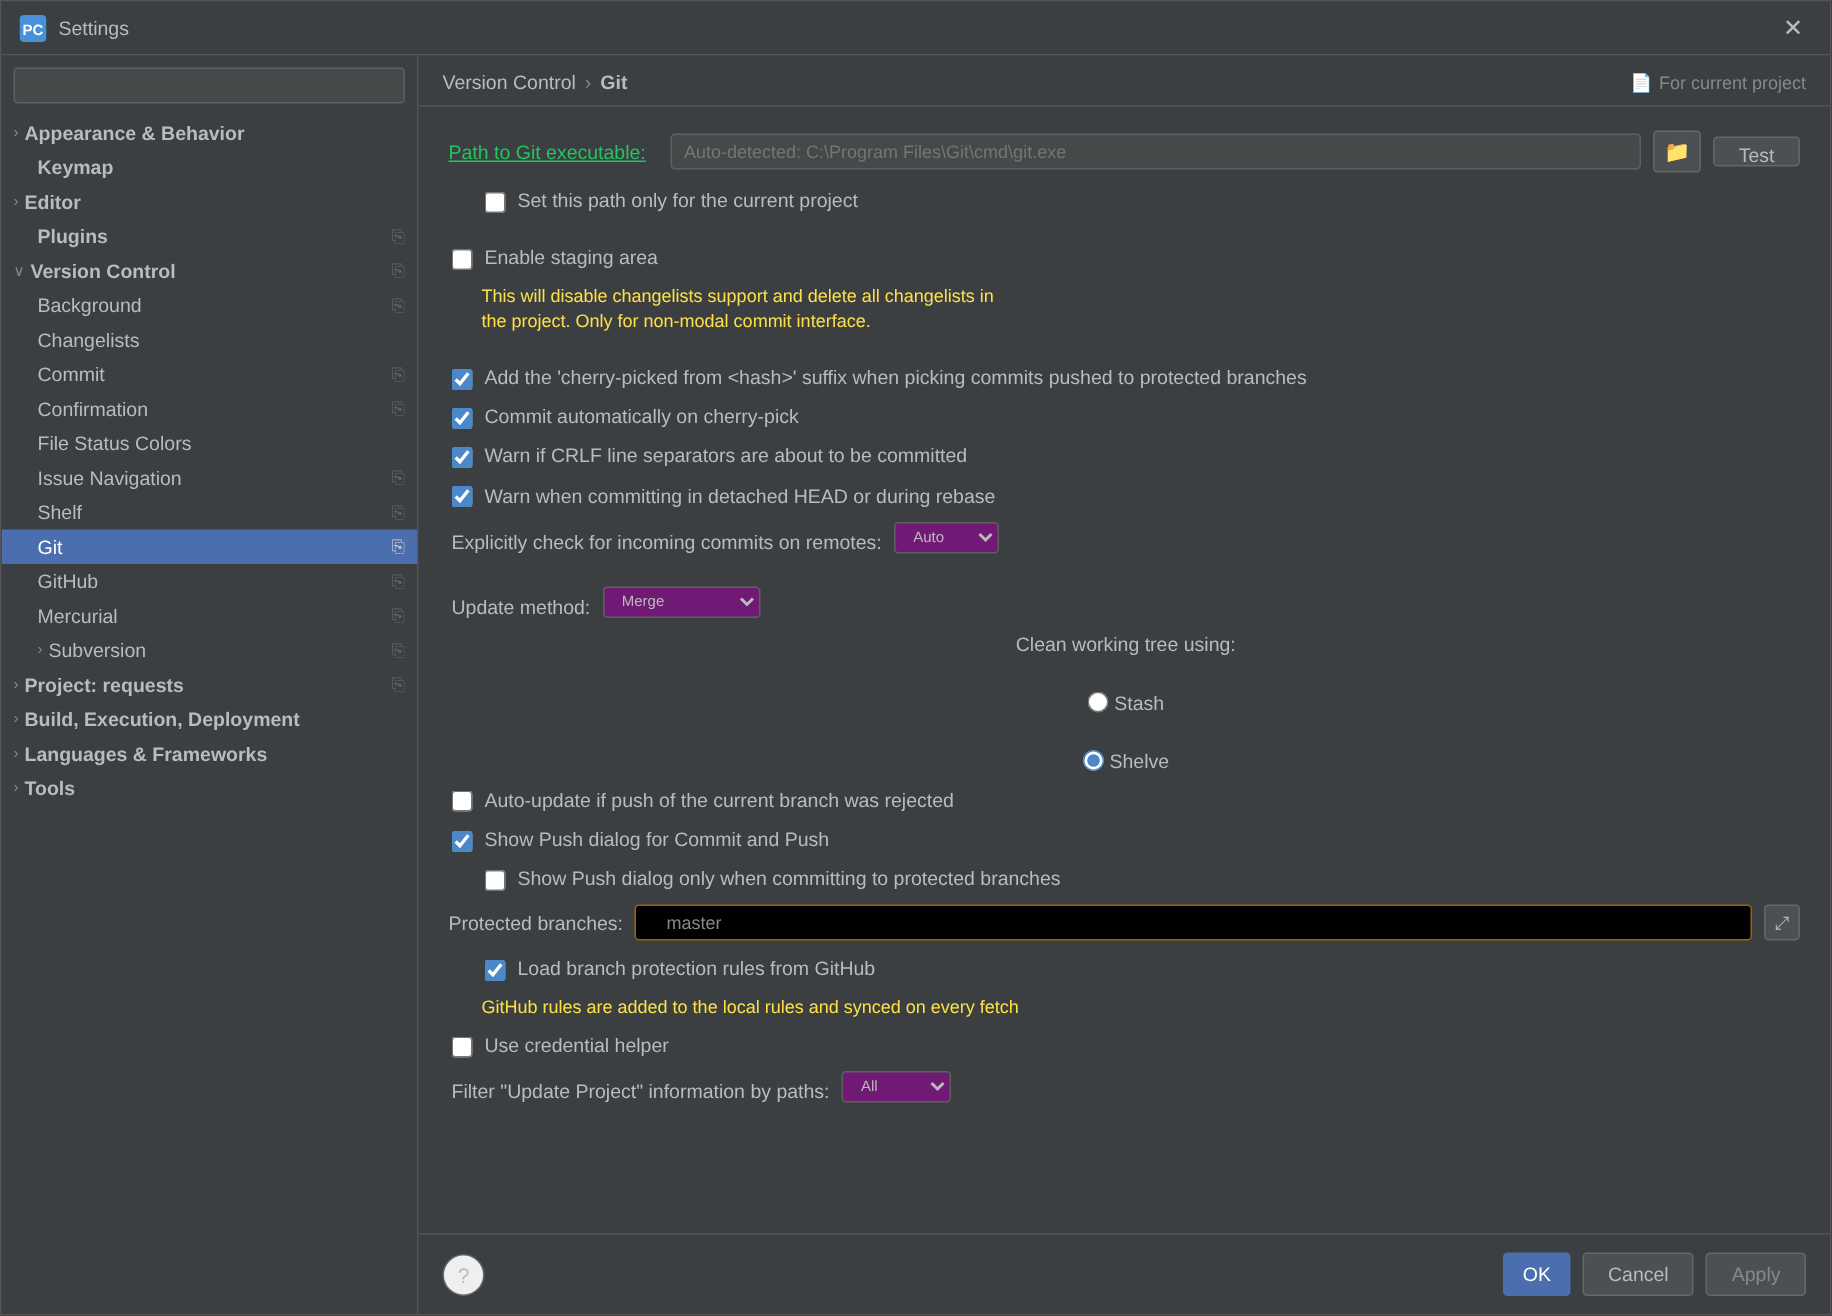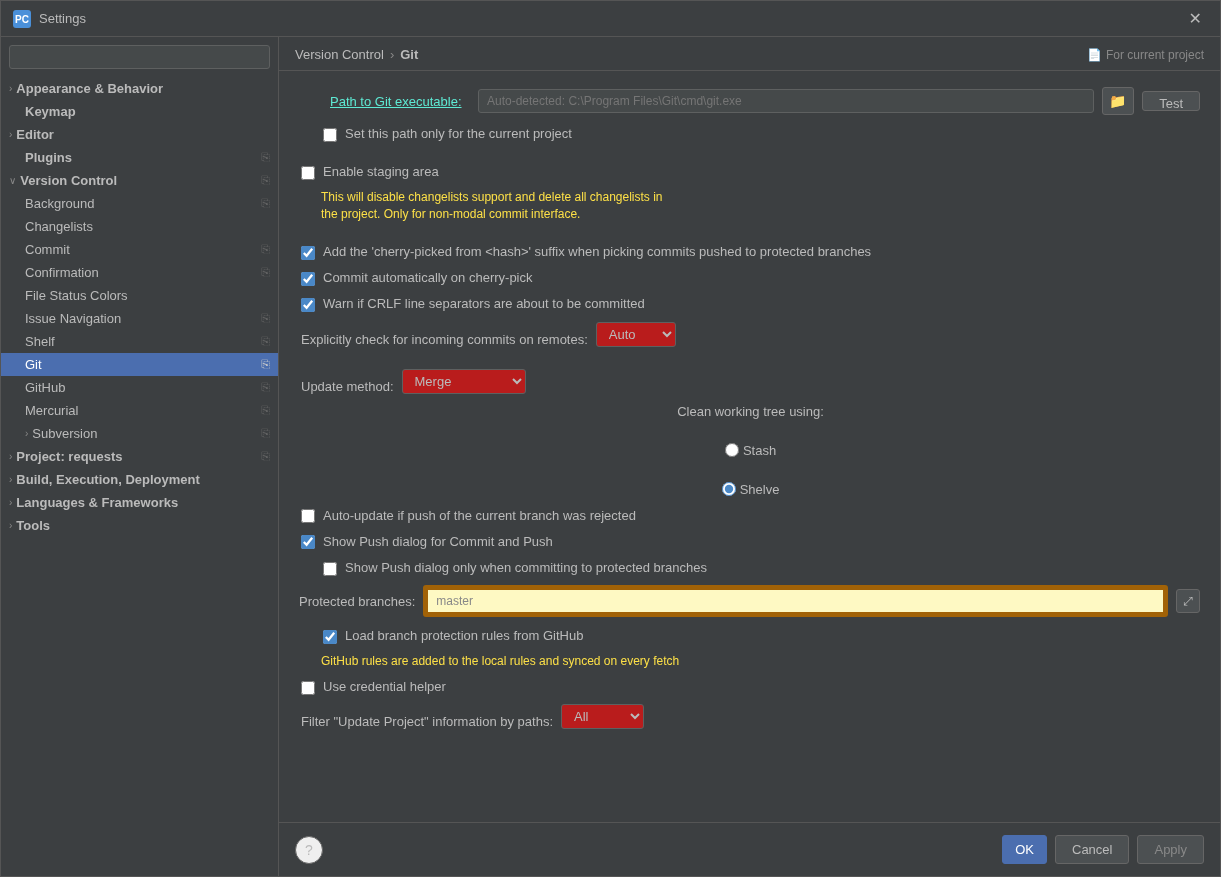--- a/index.html
+++ b/index.html
@@ -142,24 +142,23 @@
       padding: 16px 20px;
     }
     
     .form-row {
       display: flex;
       align-items: center;
       margin-bottom: 10px;
       gap: 8px;
     }
     .form-label {
-      color: #5eead4;
+      color: #22c55e;
       white-space: nowrap;
       min-width: 140px;
-      margin-left: 31px;
     }
     .path-input {
       flex: 1;
       background: #45494a;
       border: 1px solid #5e6060;
       border-radius: 3px;
       padding: 4px 8px;
       color: #888;
       font-size: 12px;
       outline: none;
@@ -229,26 +228,26 @@
       display: flex;
       align-items: flex-end;
       gap: 8px;
       margin-bottom: 10px;
       padding-left: 2px;
     }
     .dropdown-label {
       color: #bbbbbb;
     }
     select {
-      background: #b91c1c;
+      background: #701a75;
       border: 1px solid #5e6060;
       border-radius: 3px;
       color: #bbbbbb;
       padding: 3px 8px;
-      font-size: 13px;
+      font-size: 10px;
       cursor: pointer;
       outline: none;
     }
     .radio-group {
       display: flex;
       align-items: center;
       gap: 24px;
       margin-bottom: 10px;
       padding-left: 2px;
       flex-direction: column;
@@ -264,24 +263,24 @@
       cursor: pointer;
     }
     .protected-row {
       display: flex;
       align-items: center;
       gap: 8px;
       margin-bottom: 10px;
     }
     .protected-input {
       flex: 1;
-      background: #fef9c3;
-      border: 5px solid #a16207;
-      border-radius: 3px;
-      padding: 4px 8px;
+      background: #000000;
+      border: 1px solid #a16207;
+      border-radius: 3px;
+      padding: 4px 20px;
       color: #888;
       font-size: 12px;
       outline: none;
     }
     .expand-btn {
       width: 24px;
       height: 24px;
       background: #4c5052;
       border: 1px solid #666;
       border-radius: 3px;
@@ -502,20 +501,24 @@
         <div class="checkbox-row">
           <input type="checkbox" id="commit-cherry" checked="" style="">
           <label class="checkbox-label" for="commit-cherry">Commit automatically on cherry-pick</label>
         </div>
 
         <div class="checkbox-row">
           <input type="checkbox" id="warn-crlf" checked="" style="">
           <label class="checkbox-label" for="warn-crlf">Warn if CRLF line separators are about to be committed</label>
         </div>
 
+        <div class="checkbox-row">
+          <input type="checkbox" id="warn-detached" checked="" style="">
+          <label class="checkbox-label" for="warn-detached">Warn when committing in detached HEAD or during rebase</label>
+        </div>
 
         <div class="dropdown-row">
           <span class="dropdown-label">Explicitly check for incoming commits on remotes:</span>
           <select>
             <option>Auto</option>
             <option>Always</option>
             <option>Never</option>
           </select>
         </div>
 

